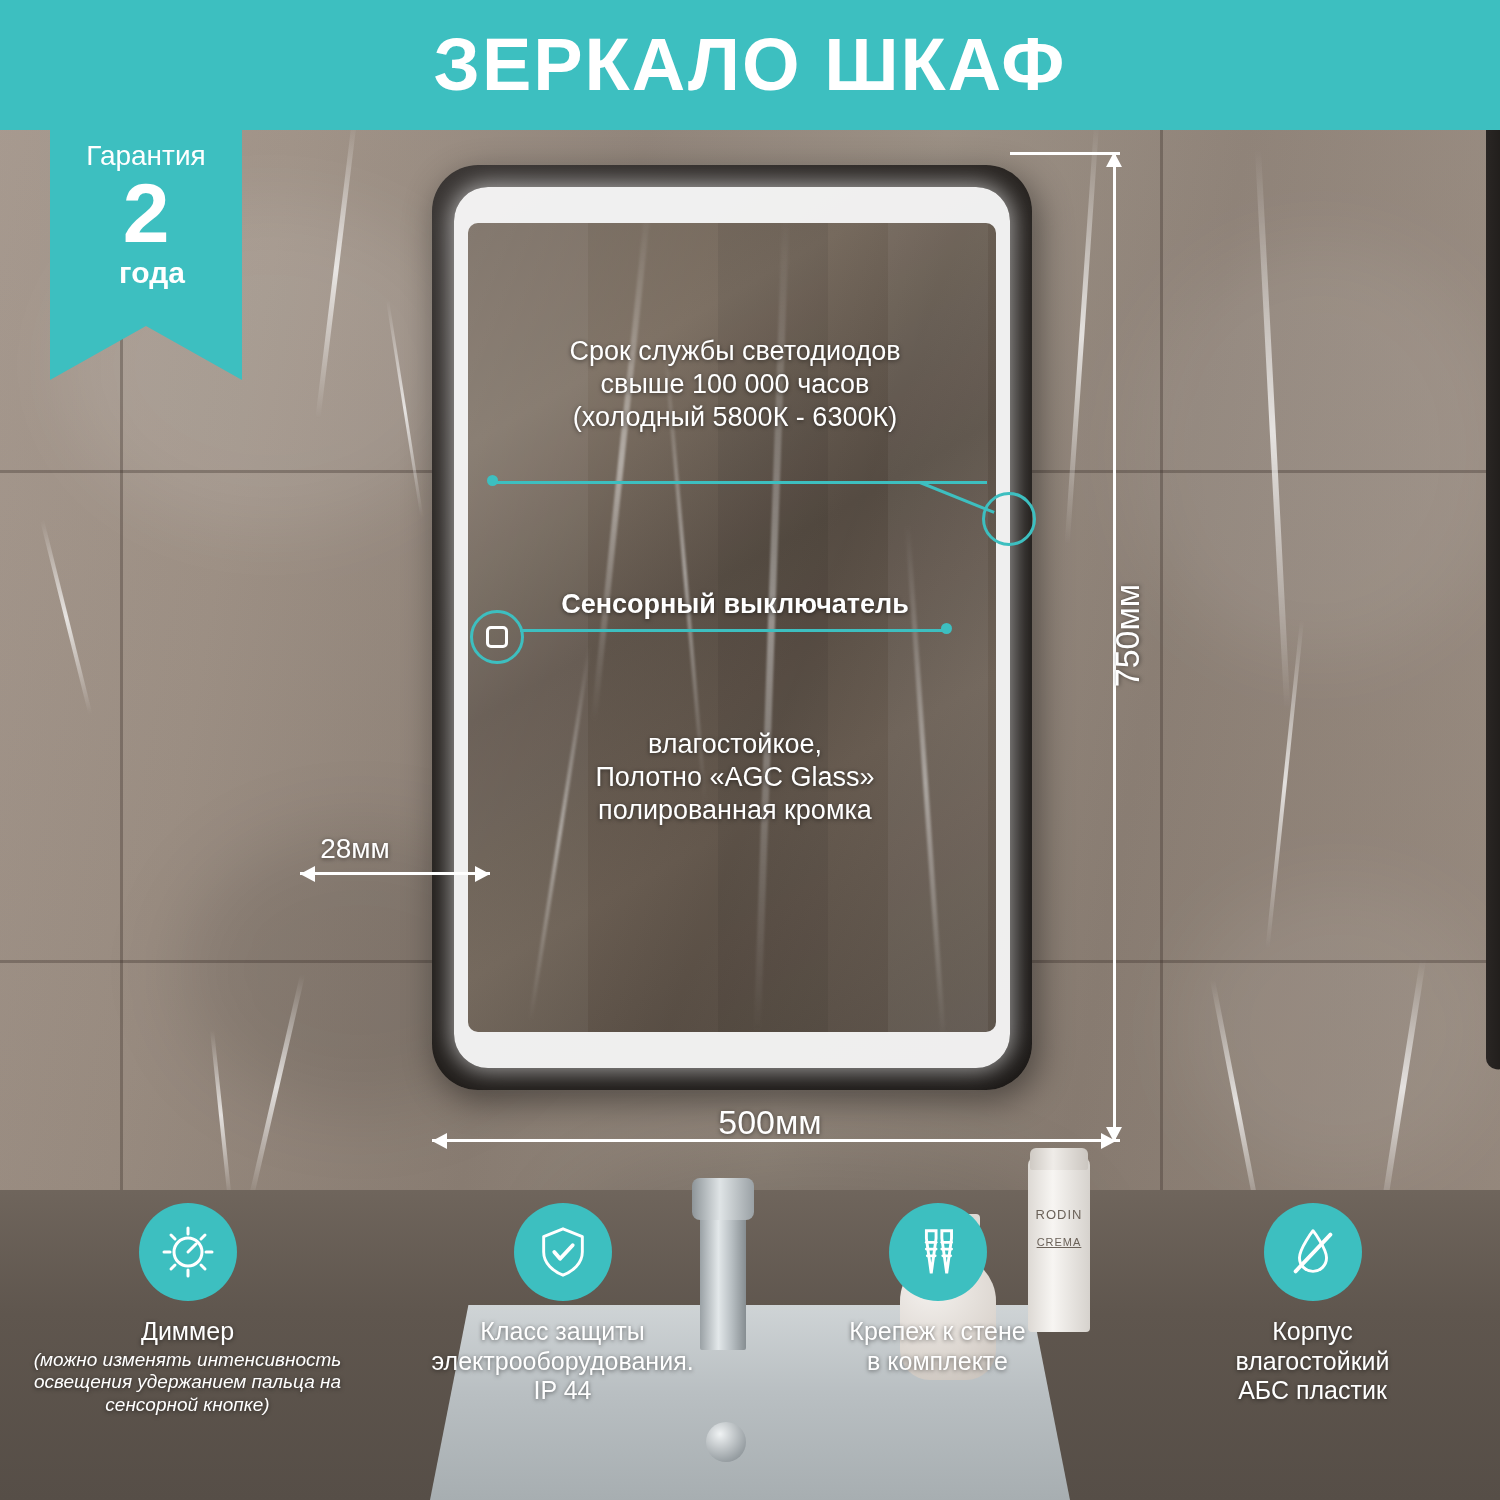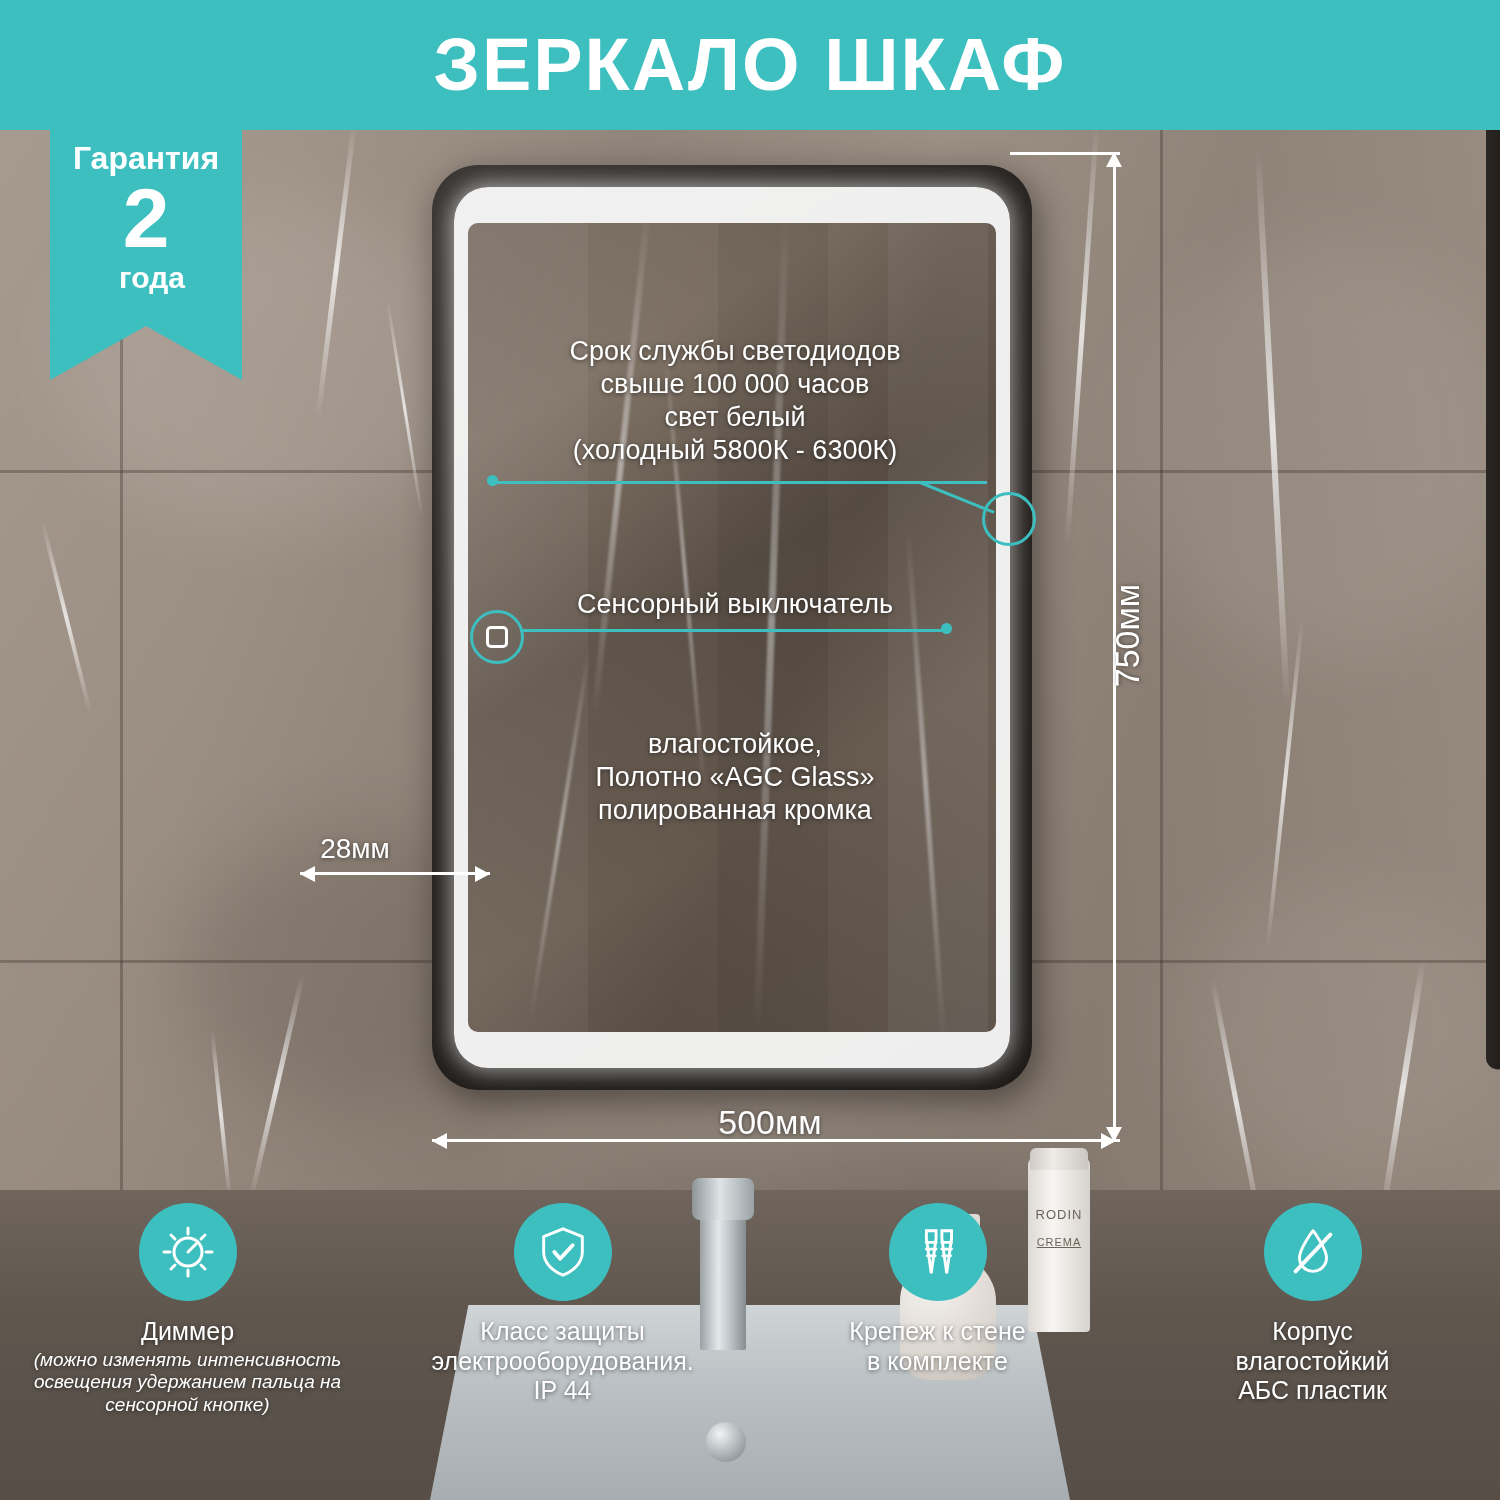--- a/index.html
+++ b/index.html
@@ -110,21 +110,21 @@
 
   
   .ribbon {
     position: absolute; top: 110px; left: 50px; width: 192px; height: 270px;
     background: #3dbfc0;
     clip-path: polygon(0 0, 100% 0, 100% 100%, 50% 80%, 0 100%);
     z-index: 40;
     color: #fff; text-align: center;
     padding-top: 30px;
   }
-  .ribbon .r1 { font-size: 32px; font-weight: bold; }
+  .ribbon .r1 { font-size: 28px; }
   .ribbon .r2 { font-size: 84px; font-weight: bold; line-height: 0.95; margin-top: 2px; }
   .ribbon .r3 { font-size: 30px; font-weight: bold; margin-top: 2px; margin-left: 12px; }
 
   
   .mirror-frame {
     position: absolute; left: 432px; top: 165px; width: 600px; height: 925px;
     border-radius: 46px;
     background: linear-gradient(145deg, #3a3634 0%, #26221f 35%, #1c1917 100%);
     box-shadow: 6px 10px 34px rgba(0,0,0,0.45);
     z-index: 20;
@@ -166,21 +166,21 @@
   
   .callout {
     position: absolute; z-index: 30;
     color: #ffffff;
     text-align: center;
     text-shadow: 0 1px 4px rgba(0,0,0,0.55);
     line-height: 1.22;
     font-size: 27px;
   }
   .c-leds { left: 455px; top: 335px; width: 560px; }
-  .c-sensor { left: 455px; top: 588px; width: 560px; font-size: 27px; }
+  .c-sensor { left: 455px; top: 588px; width: 560px; font-size: 27px; font-weight: bold; }
   .c-glass { left: 455px; top: 728px; width: 560px; }
 
   .ring {
     position: absolute; z-index: 31;
     border: 3px solid #3dbfc0;
     border-radius: 50%;
   }
   .ring-led { left: 982px; top: 492px; width: 54px; height: 54px; }
   .ring-sensor { left: 470px; top: 610px; width: 54px; height: 54px; }
   .sensor-sq {
@@ -341,21 +341,20 @@
       <div class="gvein" style="left:215px; top:120px; width:4px; height:460px; transform:rotate(-5deg);"></div>
       <div class="gvein" style="left:300px; top:-10px; width:7px; height:820px; transform:rotate(2deg);"></div>
       <div class="gvein" style="left:455px; top:300px; width:5px; height:520px; transform:rotate(-4deg);"></div>
       <div class="gvein" style="left:90px;  top:420px; width:4px; height:380px; transform:rotate(9deg);"></div>
     </div>
   </div>
 
   <div class="callout c-leds">
     <div>Срок службы светодиодов</div>
     <div>свыше 100 000 часов</div>
-    <div>свет белый</div>
     <div>(холодный 5800К - 6300К)</div>
   </div>
   <div class="lead lead-led"></div>
   <div class="lead-led-diag"></div>
   <div class="dot-end" style="left:487px; top:475px;"></div>
   <div class="ring ring-led"></div>
 
   <div class="callout c-sensor">Сенсорный выключатель</div>
   <div class="lead lead-sensor"></div>
   <div class="dot-end" style="left:941px; top:623px;"></div>

